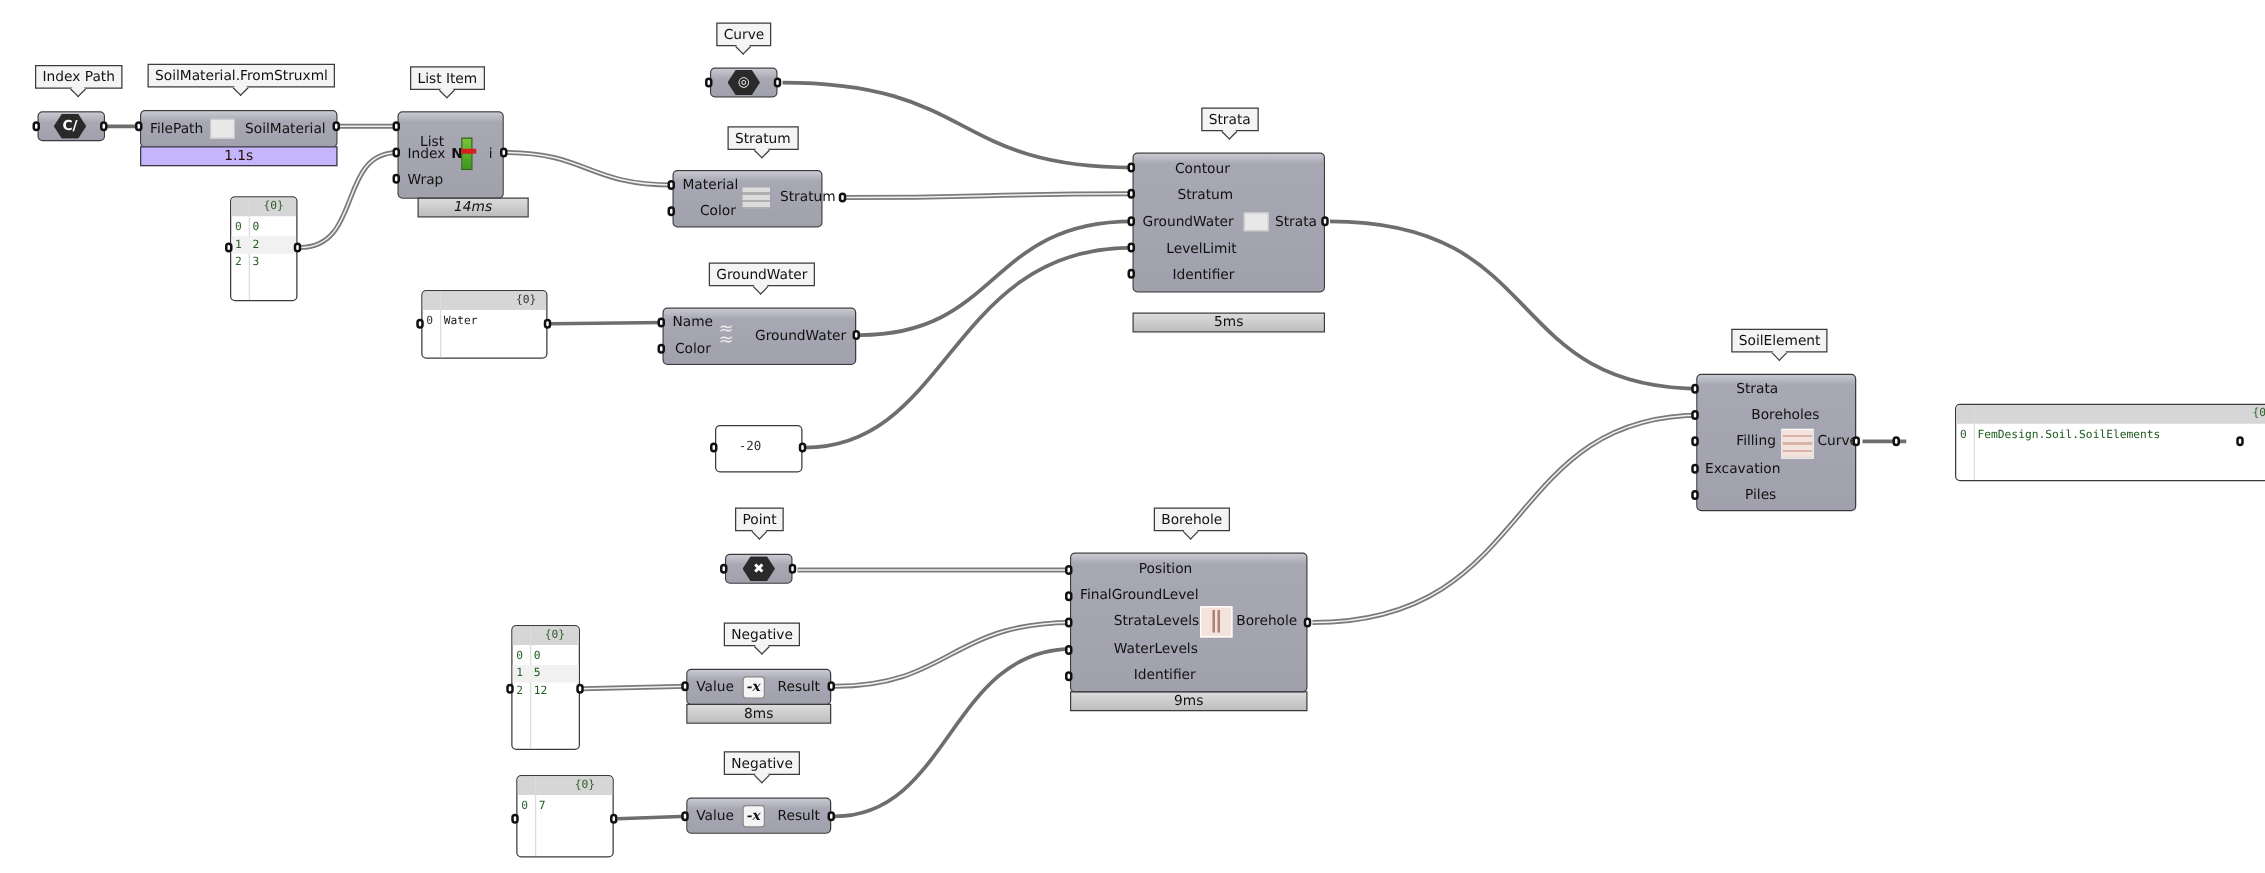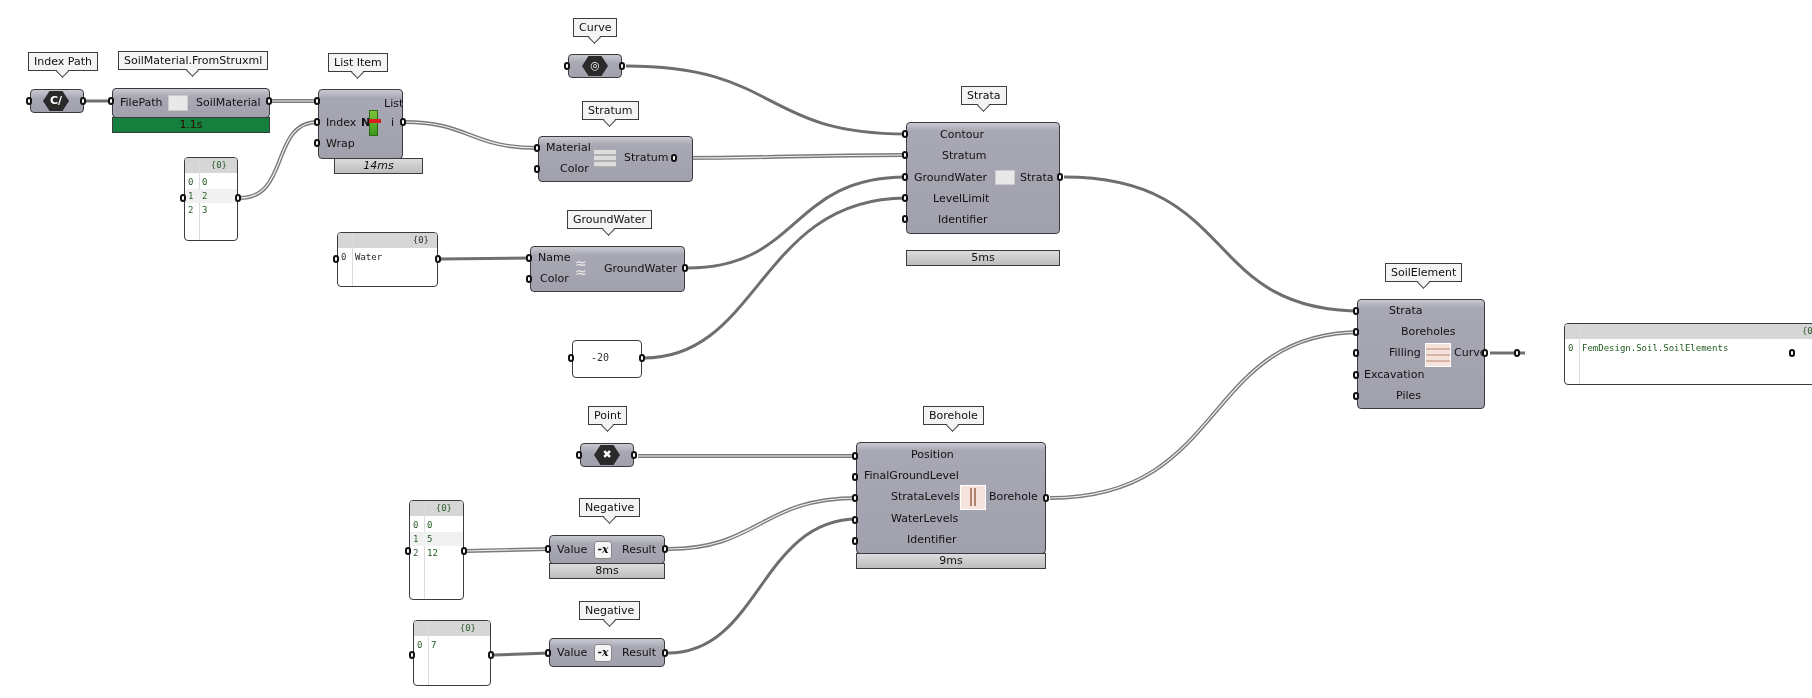--- a/index.html
+++ b/index.html
@@ -15,21 +15,21 @@
   .bubble::after { content:""; position:absolute; left:50%; bottom:-6px; margin-left:-5px;
             width:8px; height:8px; background:#f4f4f4; border-right:1px solid #3c3c3c;
             border-bottom:1px solid #3c3c3c; transform:rotate(45deg); }
 
   .node { position:absolute; border:1px solid #3a3a3f; border-radius:4px;
           background:linear-gradient(#c9c9d1 0px, #a8a8b4 8px, #a1a1ad 100%); box-sizing:border-box; }
   .param { position:absolute; font-size:11px; white-space:nowrap; line-height:14px; }
   .pin { position:absolute; width:6px; height:8px; border:2px solid #111; background:#fff; border-radius:5px; box-sizing:border-box; }
   .timer { position:absolute; background:linear-gradient(#dcdcdc,#bdbdbd); border:1px solid #3a3a3f;
            font-size:11px; text-align:center; line-height:13px; box-sizing:border-box; }
-  .timer.red { background:#15803d; color:#2b0a00; }
+  .timer.red { background:#c4b5fd; color:#2b0a00; }
 
   .hexicon { position:absolute; width:26px; height:20px; background:#2a2a2a; color:#fff;
              clip-path:polygon(25% 0,75% 0,100% 50%,75% 100%,25% 100%,0 50%);
              font-weight:bold; font-size:11px; text-align:center; line-height:20px; }
 
   .panel { position:absolute; background:#fff; border:1px solid #3a3a3f; border-radius:4px; box-sizing:border-box; overflow:hidden; }
   .panel .head { position:absolute; left:0; right:0; top:0; height:15px; background:#d6d6d6;
                  font-family:"DejaVu Sans Mono", monospace; font-size:9px; color:#2d5e2d; text-align:right; padding-right:8px; line-height:15px; }
   .panel .gutter { position:absolute; top:0; bottom:0; border-left:1px solid #dcdcdc; }
   .panel .row { position:absolute; left:0; right:0; height:14px; font-family:"DejaVu Sans Mono", monospace; font-size:9px; color:#1e5a1e; line-height:14px; }
@@ -99,21 +99,21 @@
   <span class="param" style="left:7px;top:7px;">FilePath</span>
   <span class="iconbox" style="left:55px;top:6px;width:18px;height:14px;background:#e8e8e8;border:1px solid #ccc;"></span>
   <span class="param" style="left:83px;top:7px;">SoilMaterial</span>
 </div>
 <div class="timer red" style="left:112px;top:117px;width:158px;height:16px;">1.1s</div>
 <div class="pin" style="left:108px;top:97px;"></div>
 <div class="pin" style="left:266px;top:97px;"></div>
 
 <div class="bubble" style="left:328px;top:53px;">List Item</div>
 <div class="node" style="left:318px;top:89px;width:85px;height:70px;">
-  <span class="param" style="left:17px;top:7px;margin-left:48px;">List</span>
+  <span class="param" style="left:17px;top:17px;">List</span>
   <span class="param" style="left:7px;top:26px;">Index</span>
   <span class="param" style="left:7px;top:47px;">Wrap</span>
   <span class="param" style="left:42px;top:26px;font-weight:bold;">N</span>
   <span class="iconbox" style="left:50px;top:20px;width:7px;height:24px;background:linear-gradient(#7bc43a,#3a9a1a);border:1px solid #2b6a10;"></span>
   <span class="iconbox" style="left:50px;top:29px;width:12px;height:4px;background:#d81d1d;"></span>
   <span class="param" style="left:72px;top:26px;">i</span>
 </div>
 <div class="timer" style="left:334px;top:158px;width:89px;height:16px;font-style:italic;">14ms</div>
 <div class="pin" style="left:314px;top:97px;"></div>
 <div class="pin" style="left:314px;top:118px;"></div>
@@ -140,21 +140,21 @@
 <div class="pin" style="left:235px;top:194px;"></div>
 
 <div class="bubble" style="left:573px;top:18px;">Curve</div>
 <div class="node" style="left:568px;top:54px;width:54px;height:24px;">
   <div class="hexicon" style="left:13px;top:1px;">◎</div>
 </div>
 <div class="pin" style="left:564px;top:62px;"></div>
 <div class="pin" style="left:619px;top:62px;"></div>
 
 <div class="bubble" style="left:582px;top:101px;">Stratum</div>
-<div class="node" style="left:538px;top:136px;width:155px;height:46px;">
+<div class="node" style="left:538px;top:136px;width:120px;height:46px;">
   <span class="param" style="left:7px;top:4px;">Material</span>
   <span class="param" style="left:21px;top:25px;">Color</span>
   <span class="iconbox" style="left:55px;top:13px;width:22px;height:17px;background:repeating-linear-gradient(#dcdcdc 0 4px,#b0b0b0 4px 6px);"></span>
   <span class="param" style="left:85px;top:14px;">Stratum</span>
 </div>
 <div class="pin" style="left:534px;top:144px;"></div>
 <div class="pin" style="left:534px;top:165px;"></div>
 <div class="pin" style="left:671px;top:154px;"></div>
 
 <div class="bubble" style="left:961px;top:86px;">Strata</div>

